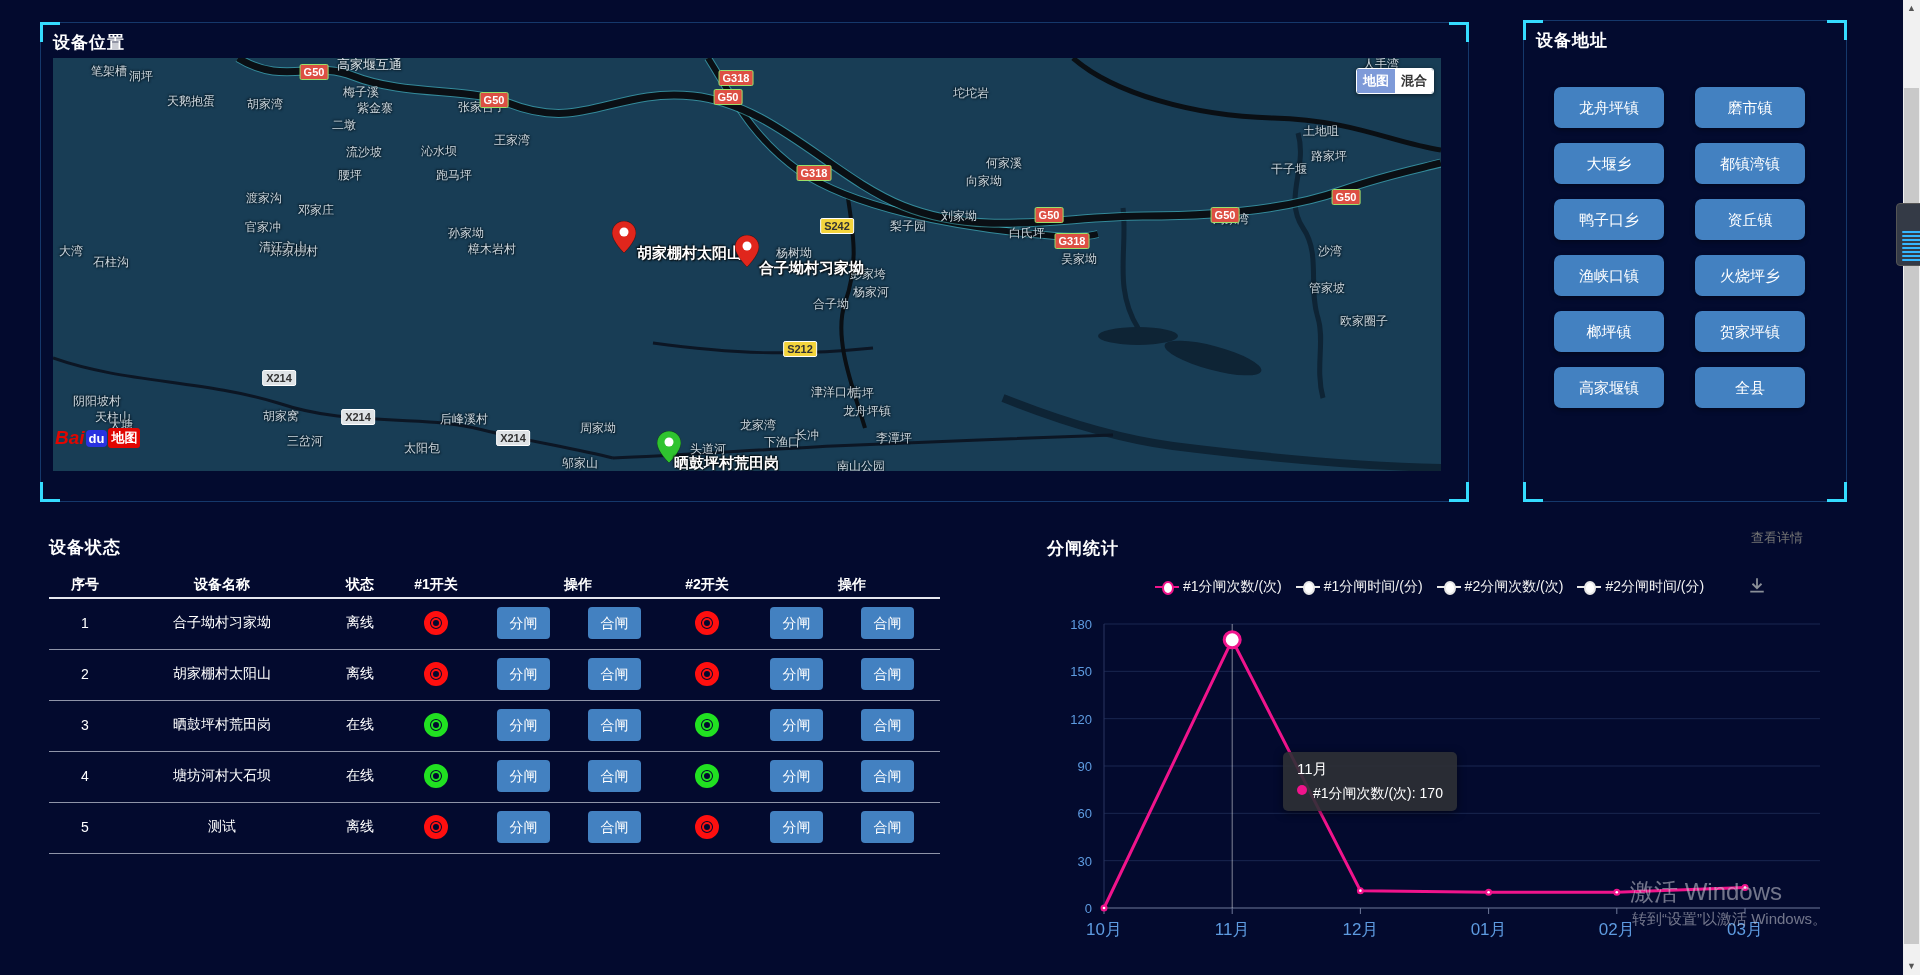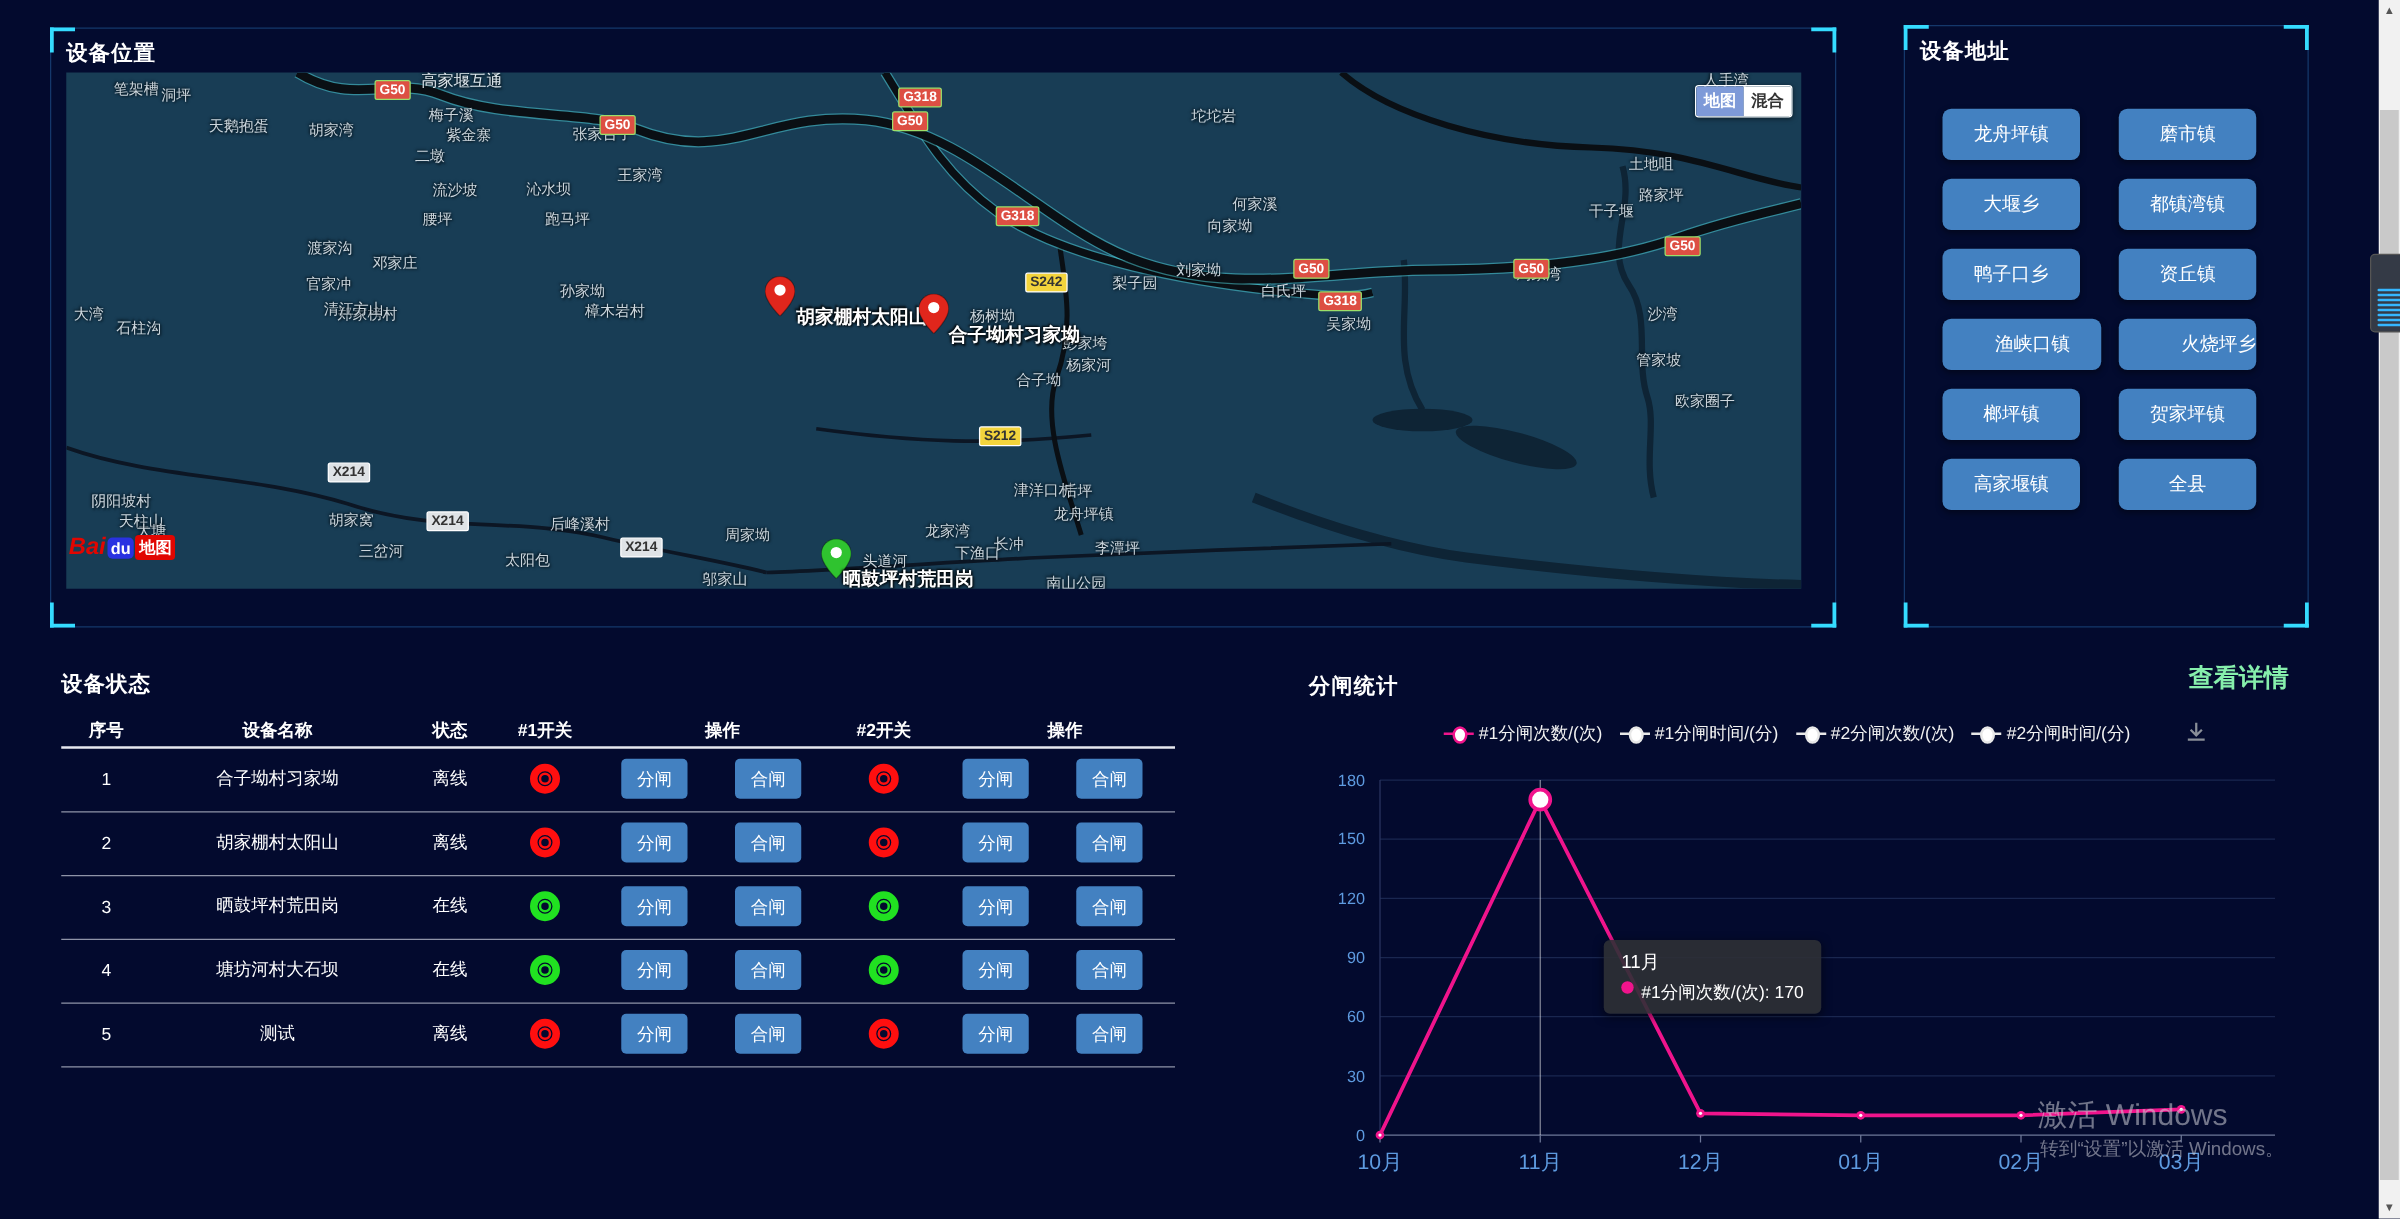--- a/index.html
+++ b/index.html
@@ -44,21 +44,21 @@
   .th{position:absolute;transform:translate(-50%,-50%);font-weight:bold;white-space:nowrap;}
   .td{position:absolute;transform:translate(-50%,-50%);white-space:nowrap;}
   .hline{position:absolute;left:0;width:891px;height:2px;background:#e6e8ef;}
   .rline{position:absolute;left:0;width:891px;height:1px;background:#8f94a8;}
   .led{position:absolute;width:12px;height:12px;border-radius:50%;border:6px solid red;transform:translate(-50%,-50%);
     display:flex;align-items:center;justify-content:center;}
   .led-inner{width:6px;height:6px;border-radius:50%;border:2px solid red;}
   .tbtn{position:absolute;width:53px;height:32px;background:#4381c1;border-radius:4px;color:#fff;
     font-size:14px;text-align:center;line-height:32px;transform:translate(0,-50%);cursor:pointer;}
   
-  .link{color:#86efac;font-size:20px;font-weight:bold;cursor:pointer;}
+  .link{color:#737373;font-size:13px;font-weight:normal;cursor:pointer;}
   #legend{position:absolute;left:1155px;top:578px;display:flex;align-items:center;gap:14px;}
   .lg-item{display:flex;align-items:center;gap:4px;cursor:pointer;}
   .lg-mark{width:24px;height:2px;position:relative;}
   .lg-dot{position:absolute;left:7px;top:-5px;width:8px;height:10px;border-radius:50%;background:#fff;}
   .lg-label{color:#f2f2f2;font-size:14px;}
   .ylab{position:absolute;width:40px;text-align:right;color:#5e9be0;font-size:13px;transform:translate(0,-50%);}
   .xlab{position:absolute;transform:translate(-50%,0);color:#5e9be0;font-size:17px;}
   #tooltip{position:absolute;left:1283px;top:752px;background:rgba(46,48,53,.9);border-radius:5px;
     padding:8px 14px;color:#fff;box-shadow:0 2px 8px rgba(0,0,0,.5);}
   #tooltip .tt1{font-size:15px;margin-bottom:6px;}
@@ -223,22 +223,22 @@
   <div class="corner c-h" style="right:-1px;bottom:-1px"></div>
   <div class="corner c-v" style="right:-1px;bottom:-1px"></div>
   <div class="p-title">设备地址</div>
   <div id="addr-grid">
       <div class="abtn" style="left: 30px; top: 66px;">龙舟坪镇</div>
       <div class="abtn" style="left: 171px; top: 66px;">磨市镇</div>
       <div class="abtn" style="left: 30px; top: 122px;">大堰乡</div>
       <div class="abtn" style="left: 171px; top: 122px;">都镇湾镇</div>
       <div class="abtn" style="left: 30px; top: 178px;">鸭子口乡</div>
       <div class="abtn" style="left: 171px; top: 178px;">资丘镇</div>
-      <div class="abtn" style="left: 30px; top: 234px; padding-left: 17px;">渔峡口镇</div>
-      <div class="abtn" style="left: 171px; top: 234px; text-align: right;">火烧坪乡</div>
+      <div class="abtn" style="left: 30px; top: 234px;">渔峡口镇</div>
+      <div class="abtn" style="left: 171px; top: 234px;">火烧坪乡</div>
       <div class="abtn" style="left: 30px; top: 290px;">榔坪镇</div>
       <div class="abtn" style="left: 171px; top: 290px;">贺家坪镇</div>
       <div class="abtn" style="left: 30px; top: 346px;">高家堰镇</div>
       <div class="abtn" style="left: 171px; top: 346px;">全县</div>
     </div>
 </div>
 
 <div class="sec-title" style="left:49px;top:536px;">设备状态</div>
 <div id="dev-table">
     <div class="th" style="left: 36px; top: 20px;">序号</div>

